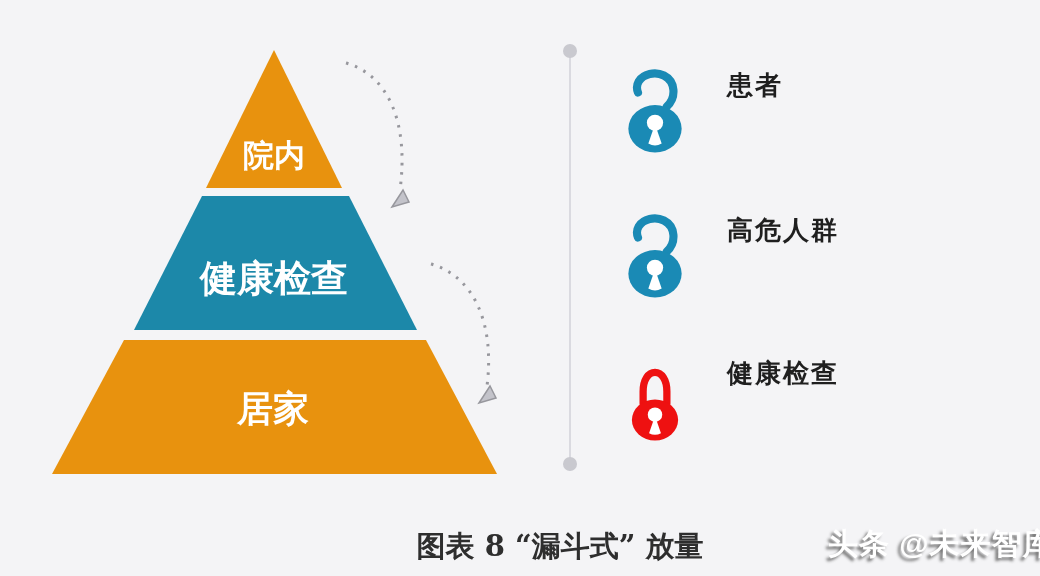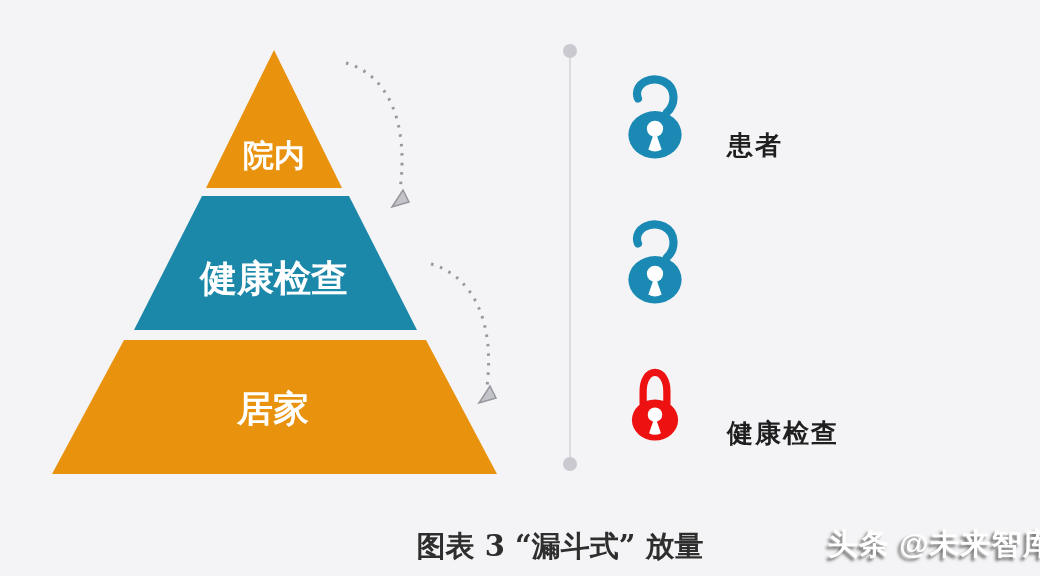--- a/index.html
+++ b/index.html
@@ -1,18 +1,18 @@
 <!DOCTYPE html>
 <html><head>
 <meta charset="utf-8">
 <style>
   html,body{margin:0;padding:0;}
   body{font-family:"Liberation Sans",sans-serif;}
   .stage{position:relative;width:1040px;height:576px;overflow:hidden;background:#f4f4f6;}
-  .legend-row{position:absolute;display:flex;align-items:flex-end;}
+  .legend-row{position:absolute;display:flex;align-items:flex-start;}
   .lock-box{width:74px;display:flex;justify-content:center;}
   .legend-label{margin-left:35px;font-size:26px;font-weight:bold;color:#1f1f1f;letter-spacing:2px;white-space:nowrap;}
   .caption{position:absolute;left:360px;top:527px;width:400px;text-align:center;font-size:29px;font-weight:bold;color:#2e2e2e;font-family:"DejaVu Serif","Liberation Serif",serif;white-space:nowrap;}
   .watermark{position:absolute;left:828px;top:524px;font-size:30px;font-weight:bold;color:#ffffff;letter-spacing:1px;white-space:nowrap;text-shadow:-3px 3px 3px rgba(110,110,110,0.95);}
   svg{display:block;}
   .pyr-label{font-weight:bold;fill:#ffffff;text-anchor:middle;font-family:"Liberation Sans",sans-serif;}
 </style>
 </head>
 <body>
 
@@ -61,31 +61,32 @@
 
   <div class="legend-row" style="left:618px;top:213px;height:95px;">
     <div class="lock-box">
       <svg width="74" height="89" viewBox="0 0 100 120">
         <path d="M 66,52 C 79,40 78,18 62,10 C 50,4 34,8 28,18 C 25,23 25,28 27,33" fill="none" stroke-width="11" stroke-linecap="round" stroke="#1a8ab5"></path>
         <ellipse cx="50" cy="82" rx="36" ry="32" fill="#1a8ab5"></ellipse>
         <circle cx="50" cy="74" r="11" fill="#ffffff"></circle>
         <path d="M 50,76 L 41,102 Q 50,107 59,102 Z" fill="#ffffff"></path>
       </svg>
     </div>
+    <div class="legend-label">高危人群</div>
   </div>
 
   <div class="legend-row" style="left:618px;top:356px;height:95px;">
     <div class="lock-box">
       <svg width="66" height="95" viewBox="0 0 100 120">
         <path d="M 32,60 V 42 C 32,24 40,13 50,13 C 60,13 68,24 68,42 V 60" fill="none" stroke-width="11" stroke-linecap="round" stroke="#ee1111"></path>
         <ellipse cx="50" cy="85" rx="35" ry="31" fill="#ee1111"></ellipse>
         <circle cx="50" cy="77" r="11" fill="#ffffff"></circle>
         <path d="M 50,79 L 41,105 Q 50,110 59,105 Z" fill="#ffffff"></path>
       </svg>
     </div>
     <div class="legend-label">健康检查</div>
   </div>
 
-  <div class="caption">图表 3 “漏斗式” 放量</div>
+  <div class="caption">图表 8 “漏斗式” 放量</div>
 
   <div class="watermark">头条 @未来智库</div>
 
 </div>
 
 </body></html>

